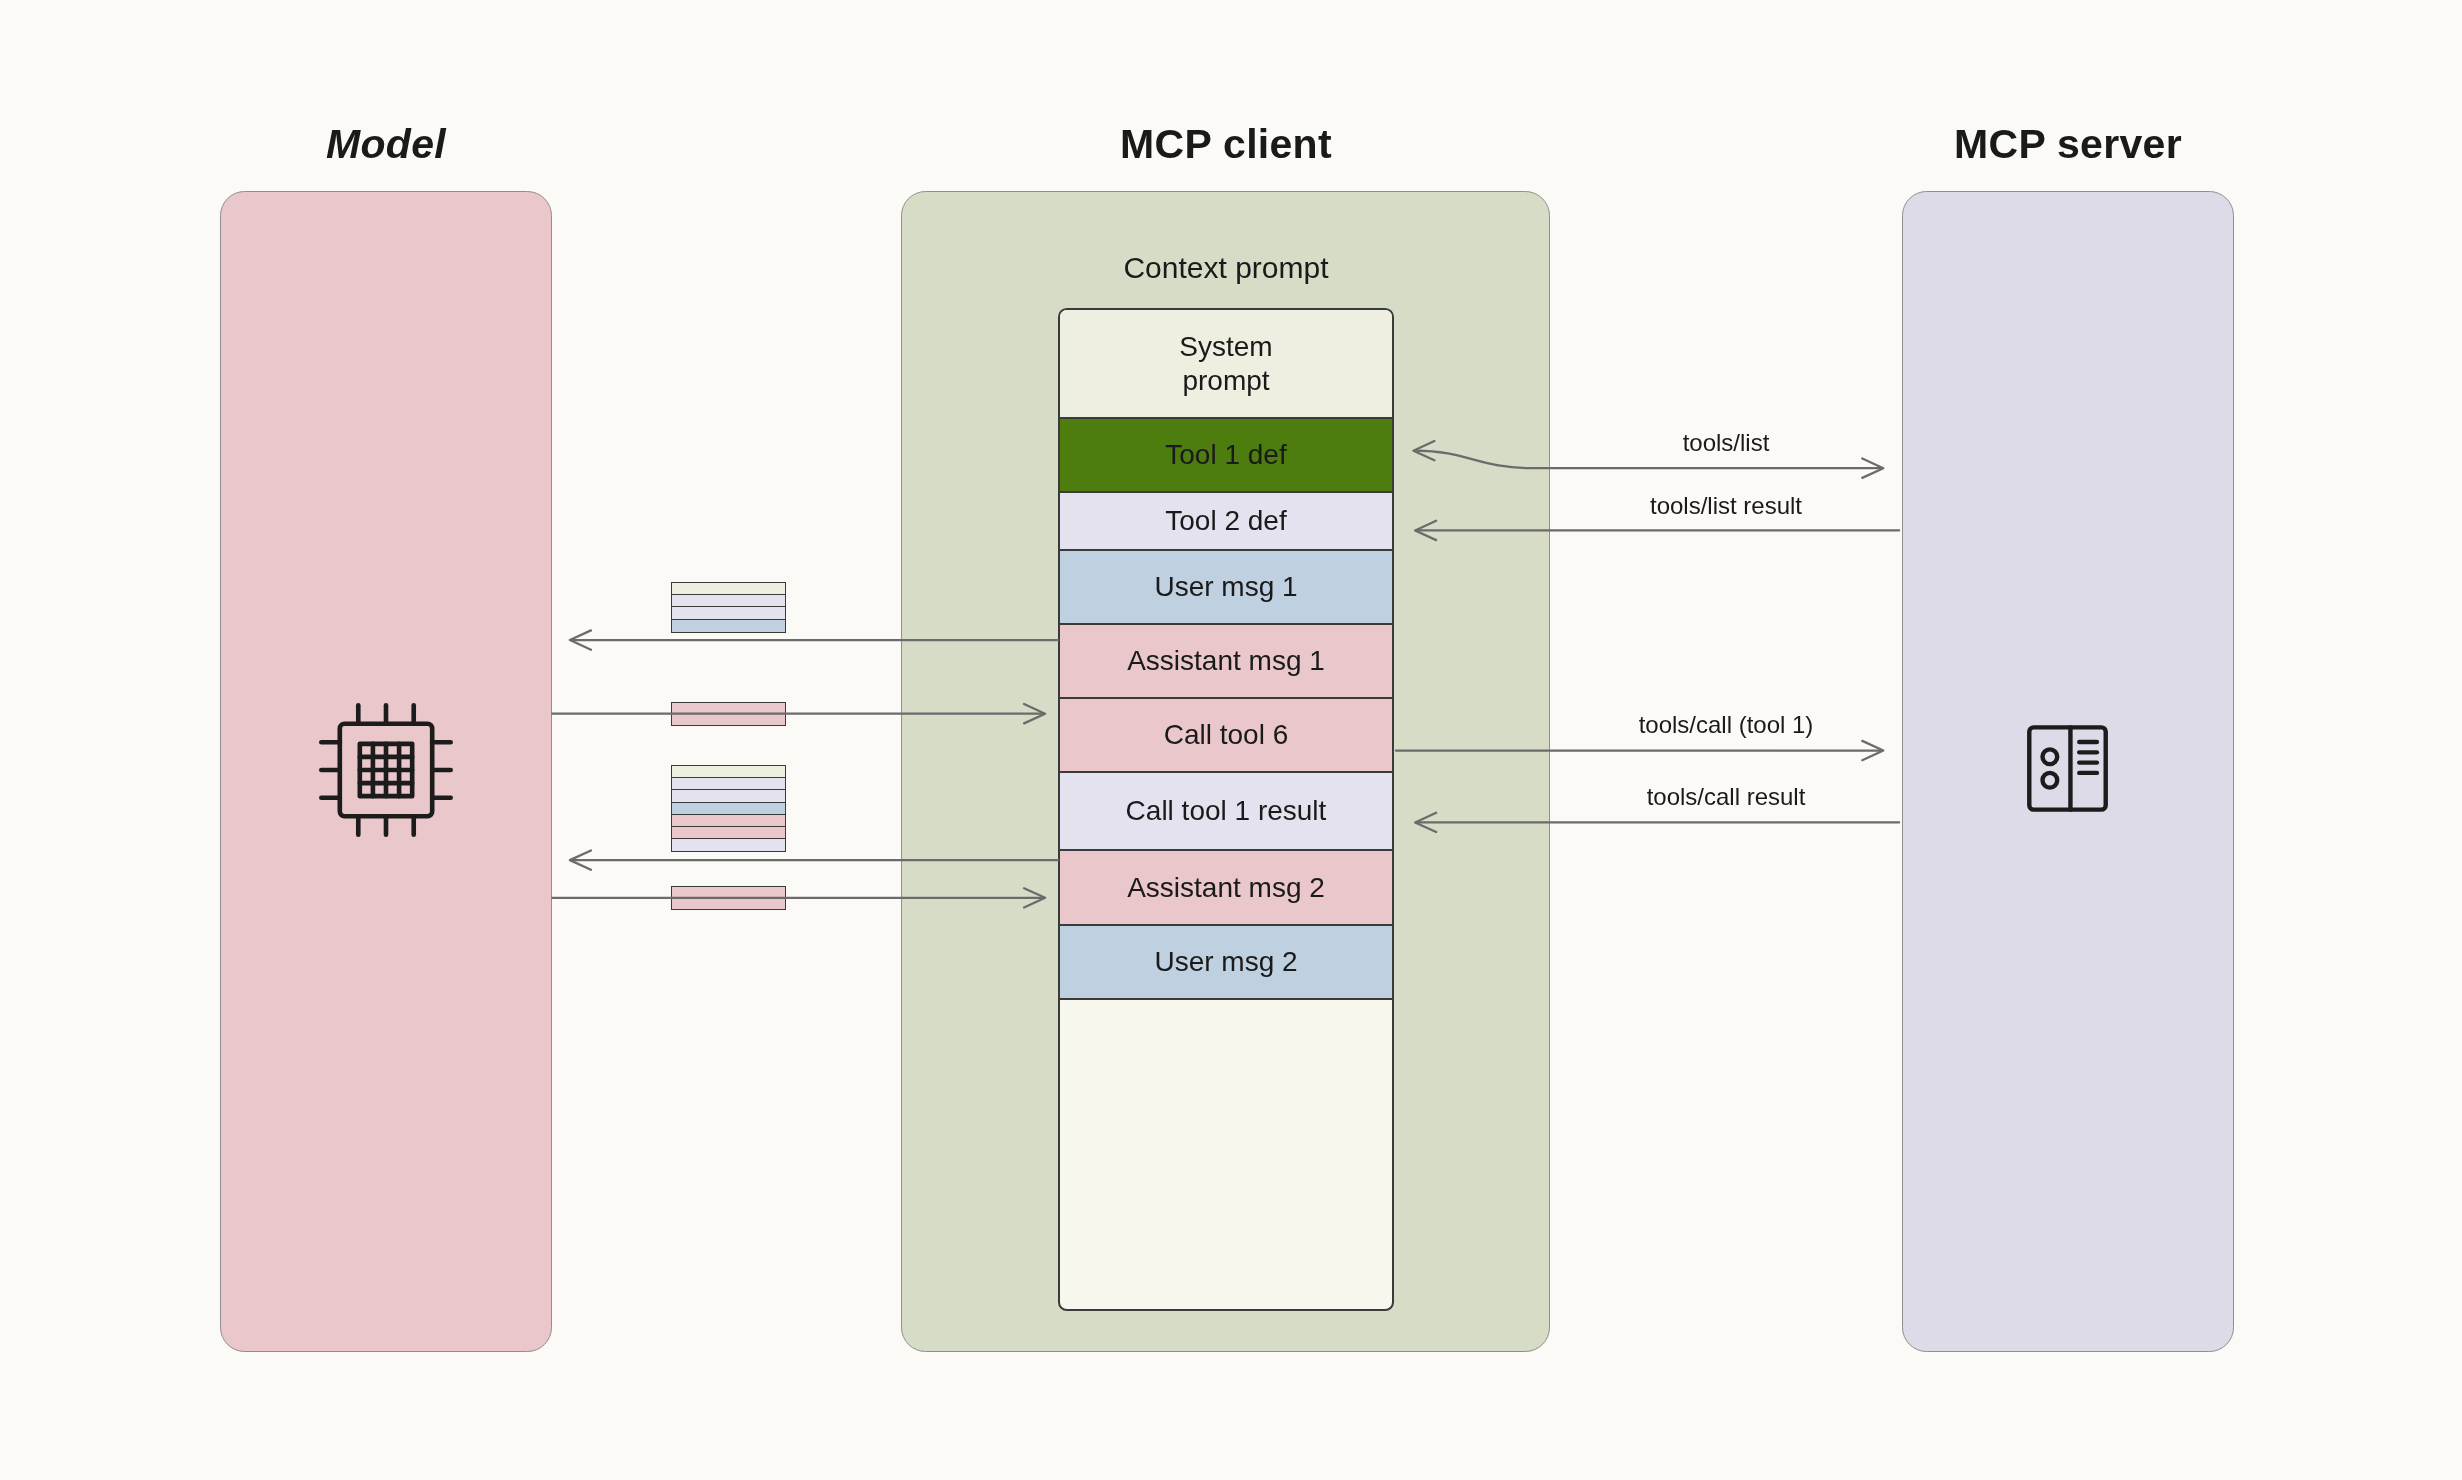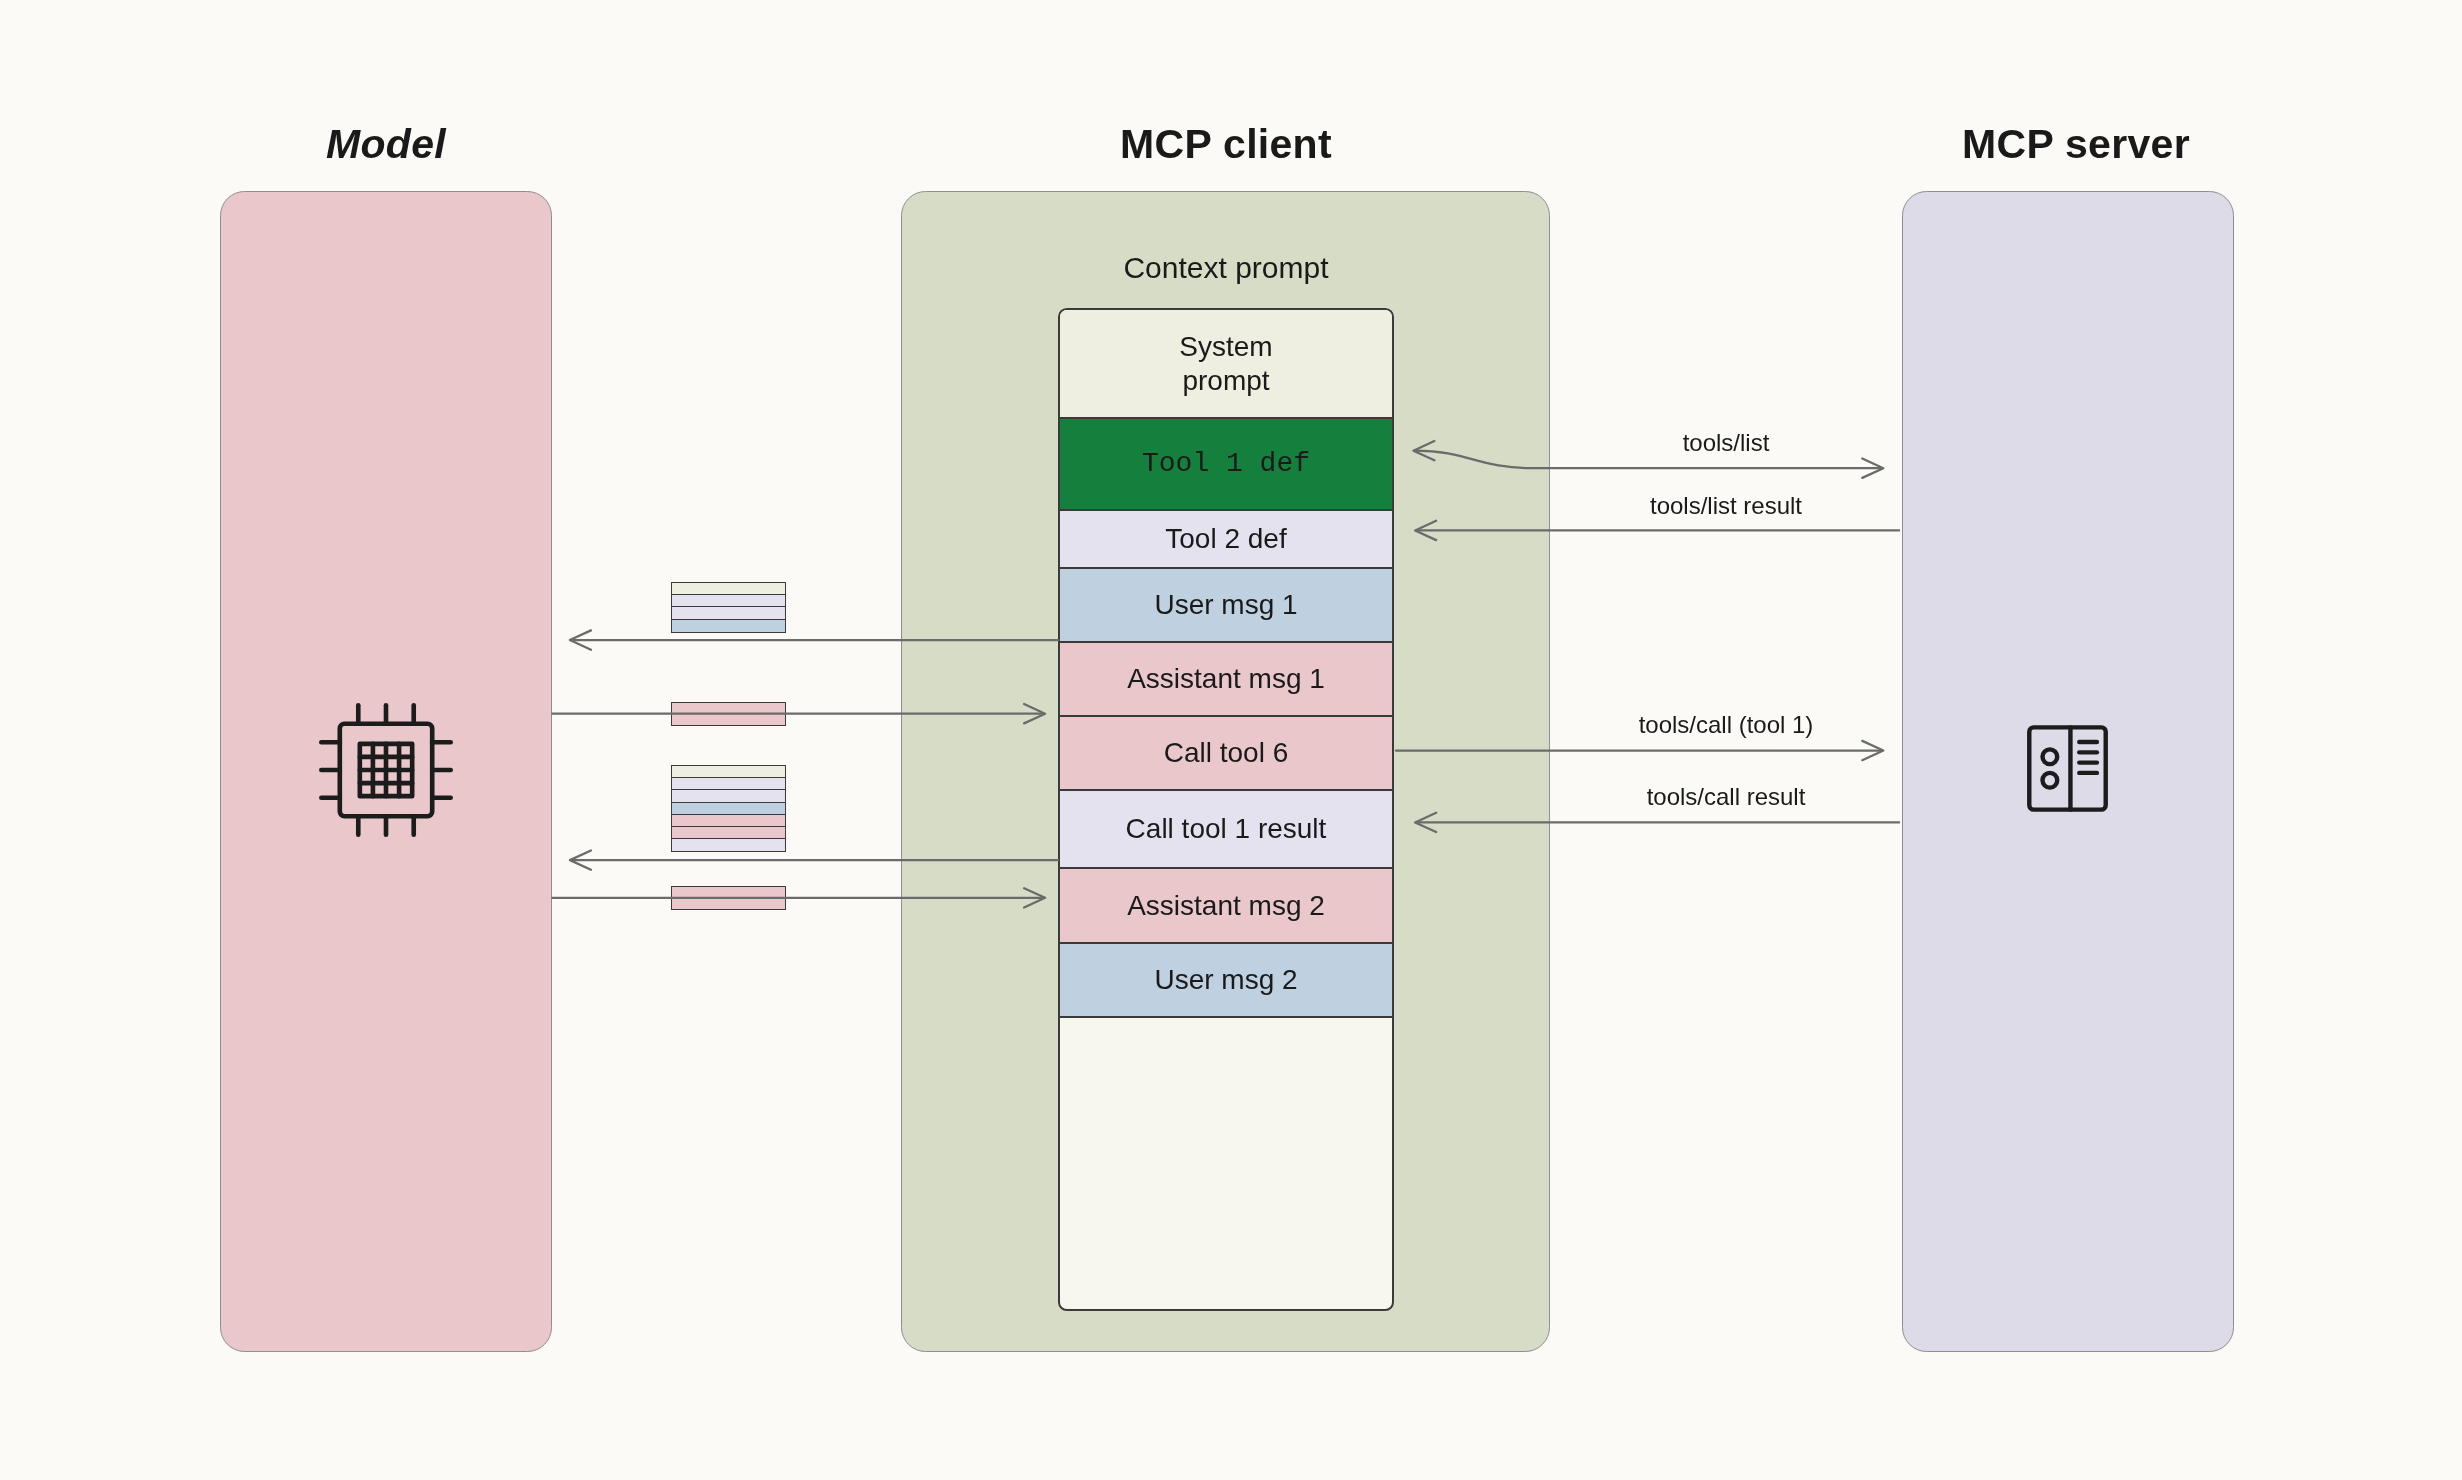--- a/index.html
+++ b/index.html
@@ -15,21 +15,21 @@
   }
   #model-panel  { left:220px;  width:332px; }
   #client-panel { left:901px; width:649px; }
   #server-panel { left:1902px; width:332px; }
   .col-title {
     position:absolute; top:121px; transform:translateX(-50%);
     font-size:41px; font-weight:700; letter-spacing:0.3px; white-space:nowrap;
   }
   #model-title  { left:386px;font-style:italic; }
   #client-title { left:1226px; }
-  #server-title { left:2068px;margin-left:8px; }
+  #server-title { left:2068px; }
   #cw-label {
     position:absolute; left:1226px; top:251px; transform:translateX(-50%);
     font-size:30px; white-space:nowrap;
   }
   #context-window {
     position:absolute; left:1058px; top:308px; width:336px; height:1003px;
     border:2.6px solid #3a3a3a; border-radius:8.8px; overflow:hidden;
   }
   .cw-row {
     display:flex; align-items:center; justify-content:center;
@@ -76,21 +76,21 @@
   <div class="panel" id="model-panel" style="background: rgb(233, 199, 203);"></div>
   <div class="panel" id="client-panel" style="background: rgb(214, 220, 198);"></div>
   <div class="panel" id="server-panel" style="background: rgb(220, 219, 231);"></div>
 
   <div id="cw-label">Context prompt</div>
   <div id="context-window" style="background: rgb(248, 247, 238);">
       <div class="cw-row" style="height: 109px; background: rgb(238, 239, 224);">
         <span>System
 prompt</span>
       </div>
-      <div class="cw-row" style="height: 92px; background: #15803d; font-family: Liberation Mono, monospace;">
+      <div class="cw-row" style="height: 74px; background: #4d7c0f;">
         <span>Tool 1 def</span>
       </div>
       <div class="cw-row" style="height: 58px; background: rgb(227, 226, 238);">
         <span>Tool 2 def</span>
       </div>
       <div class="cw-row" style="height: 74px; background: rgb(191, 209, 225);">
         <span>User msg 1</span>
       </div>
       <div class="cw-row" style="height: 74px; background: rgb(233, 199, 203);">
         <span>Assistant msg 1</span>

